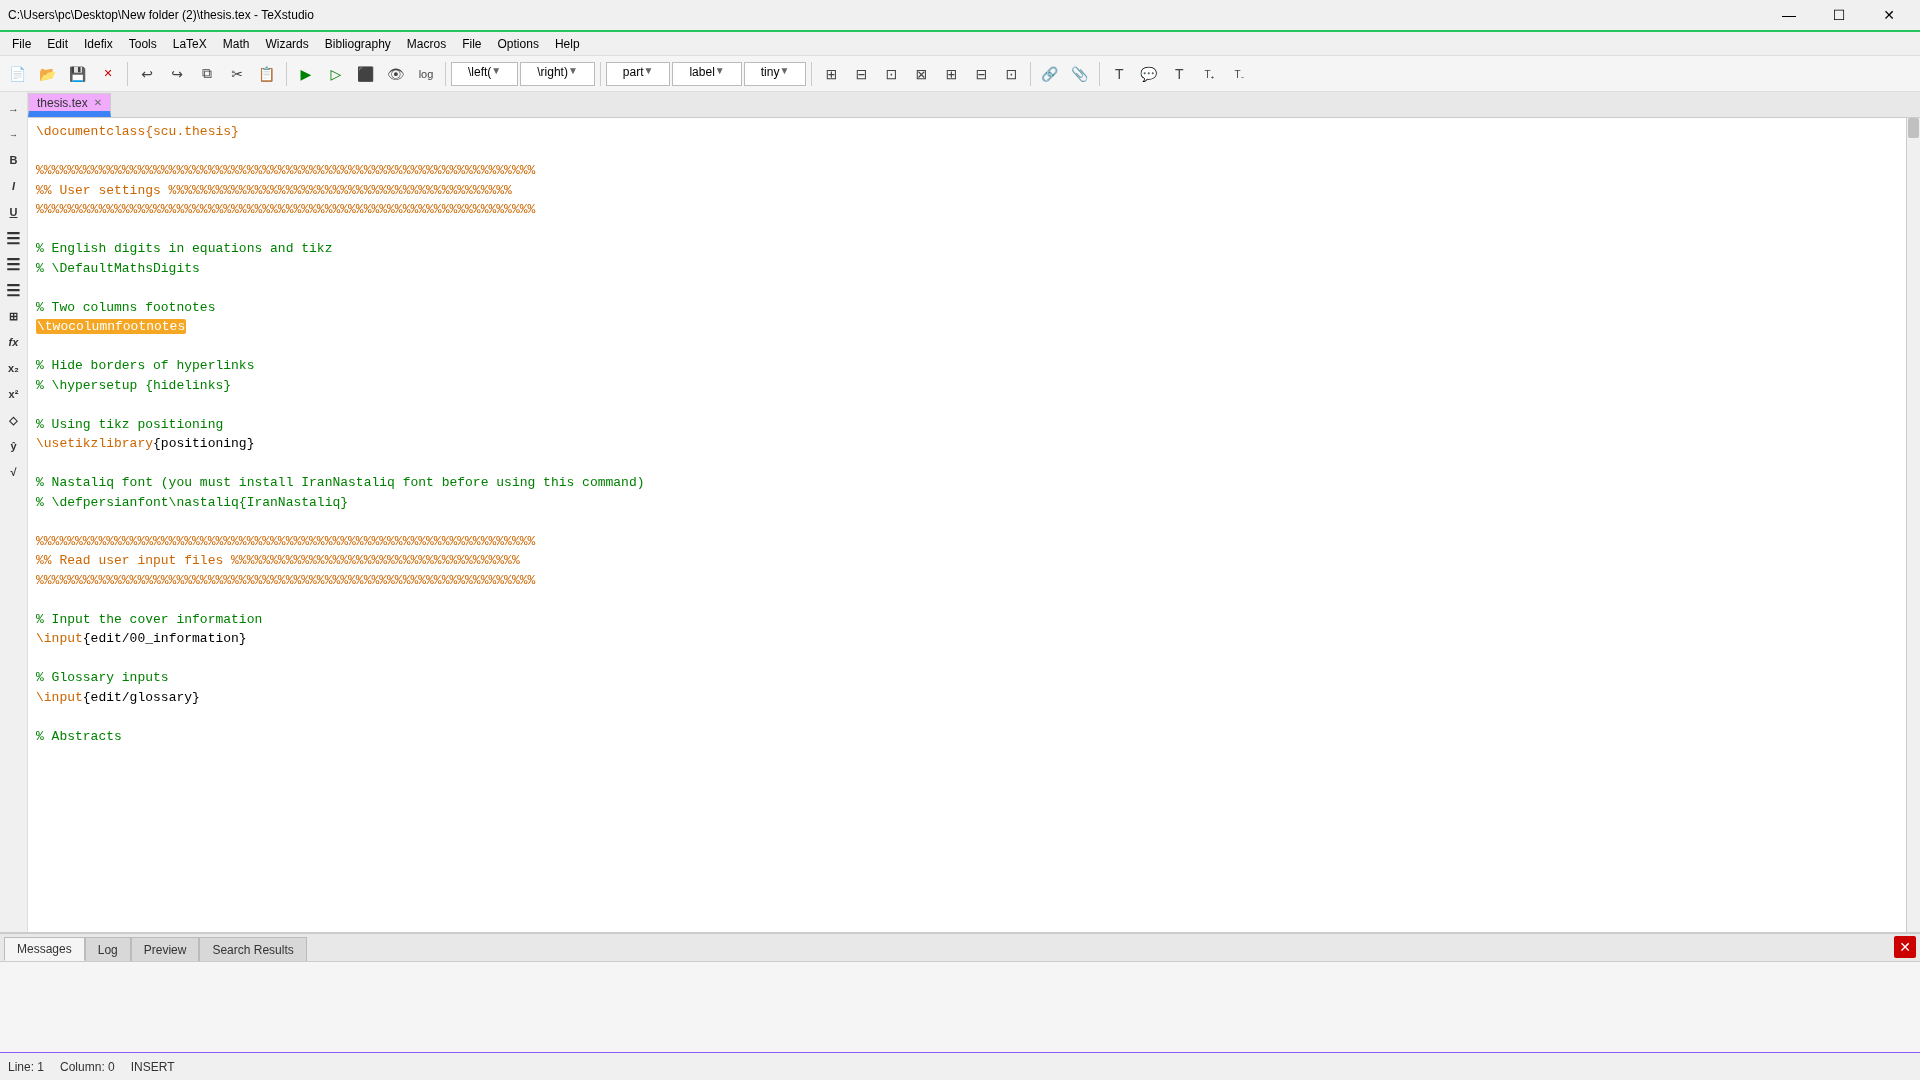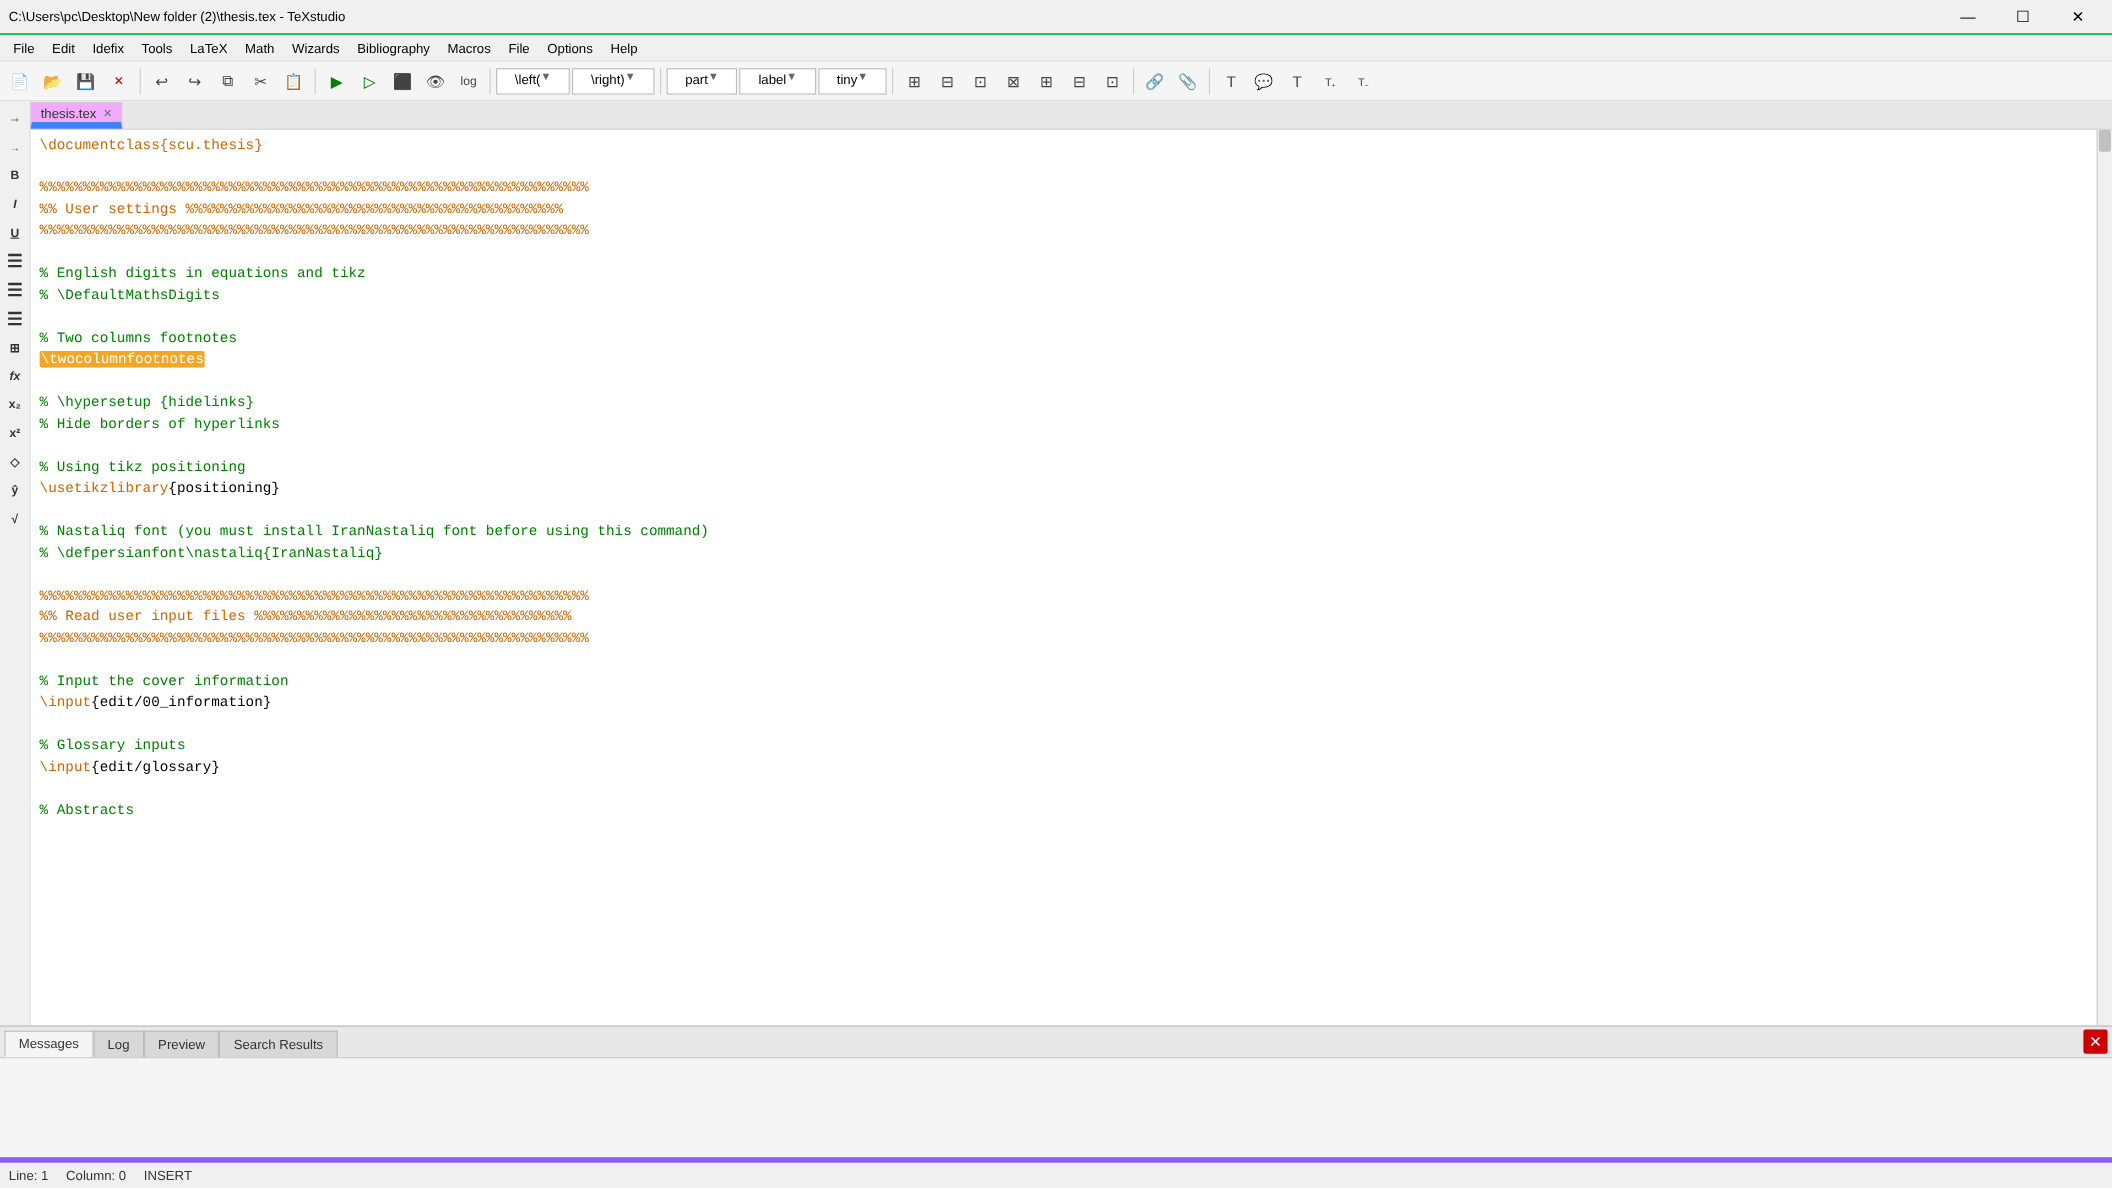--- a/index.html
+++ b/index.html
@@ -172,21 +172,21 @@
     .underline-red {
       text-decoration-color: red;
     }
 
     
     #status-bar {
       position: absolute;
       bottom: 0; left: 0; right: 0;
       height: 28px;
       background: #f0f0f0;
-      border-top: 5px solid #8b5cf6;
+      border-top: 1px solid #8b5cf6;
       display: flex;
       align-items: center;
       padding: 0 8px;
       gap: 16px;
       font-size: 12px;
       color: #333;
     }
 
     
     #bottom-panel {
@@ -369,22 +369,22 @@
   <div class="code-line percent-line">%%%%%%%%%%%%%%%%%%%%%%%%%%%%%%%%%%%%%%%%%%%%%%%%%%%%%%%%%%%%%%%%</div>
   <div class="code-line percent-line">%% User settings %%%%%%%%%%%%%%%%%%%%%%%%%%%%%%%%%%%%%%%%%%%%</div>
   <div class="code-line percent-line">%%%%%%%%%%%%%%%%%%%%%%%%%%%%%%%%%%%%%%%%%%%%%%%%%%%%%%%%%%%%%%%%</div>
   <div class="code-line">&nbsp;</div>
   <div class="code-line comment">% English digits in equations and tikz</div>
   <div class="code-line comment">% \DefaultMathsDigits</div>
   <div class="code-line">&nbsp;</div>
   <div class="code-line comment">% Two columns footnotes</div>
   <div class="code-line"><span class="highlight-bg">\twocolumnfootnotes</span></div>
   <div class="code-line">&nbsp;</div>
+  <div class="code-line comment">% Hide borders of hyperlinks</div>
   <div class="code-line comment">% \hypersetup {hidelinks}</div>
-  <div class="code-line comment">% Hide borders of hyperlinks</div>
   <div class="code-line">&nbsp;</div>
   <div class="code-line comment">% Using tikz positioning</div>
   <div class="code-line"><span class="cmd">\usetikzlibrary</span>{positioning}</div>
   <div class="code-line">&nbsp;</div>
   <div class="code-line comment">% Nastaliq font (you must install IranNastaliq font before using this command)</div>
   <div class="code-line comment">% \defpersianfont\nastaliq{IranNastaliq}</div>
   <div class="code-line">&nbsp;</div>
   <div class="code-line percent-line">%%%%%%%%%%%%%%%%%%%%%%%%%%%%%%%%%%%%%%%%%%%%%%%%%%%%%%%%%%%%%%%%</div>
   <div class="code-line percent-line">%% Read user input files %%%%%%%%%%%%%%%%%%%%%%%%%%%%%%%%%%%%%</div>
   <div class="code-line percent-line">%%%%%%%%%%%%%%%%%%%%%%%%%%%%%%%%%%%%%%%%%%%%%%%%%%%%%%%%%%%%%%%%</div>

